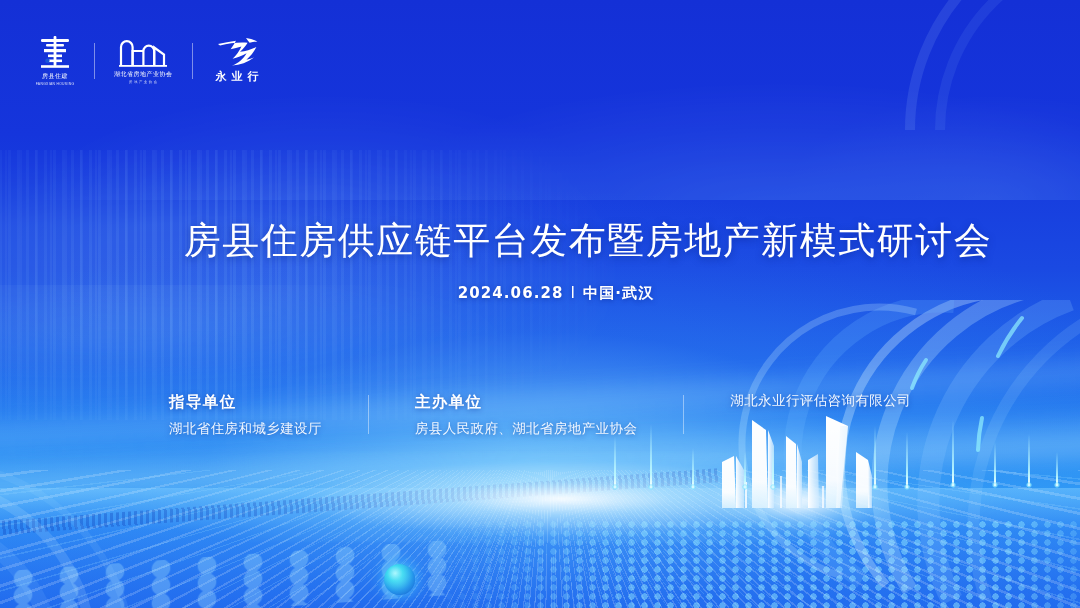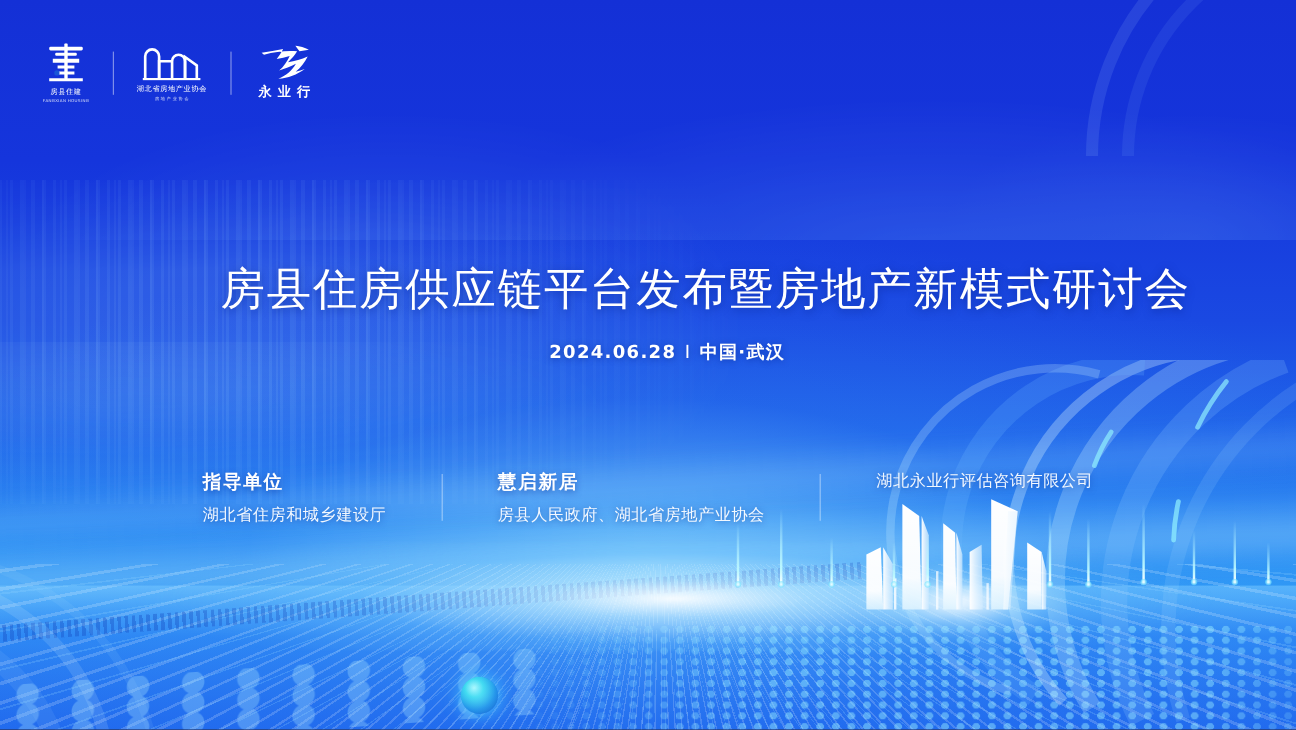--- a/index.html
+++ b/index.html
@@ -341,21 +341,21 @@
     <span>2024.06.28</span><span class="sep">I</span><span>中国·武汉</span>
   </div>
 
   <div class="orgs">
     <div class="org">
       <div class="org-title">指导单位</div>
       <div class="org-name">湖北省住房和城乡建设厅</div>
     </div>
     <div class="org-sep"></div>
     <div class="org">
-      <div class="org-title">慧启新居</div>
+      <div class="org-title">主办单位</div>
       <div class="org-name">房县人民政府、湖北省房地产业协会</div>
     </div>
     <div class="org-sep"></div>
     <div class="org">
       <div class="org-name">湖北永业行评估咨询有限公司</div>
     </div>
   </div>
 
 </div>
 

